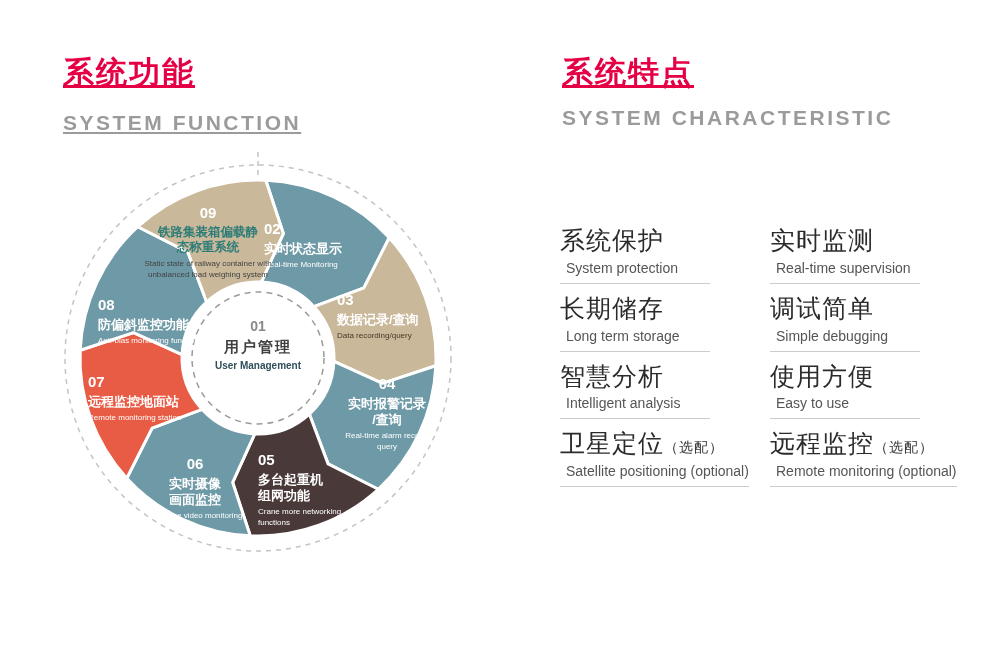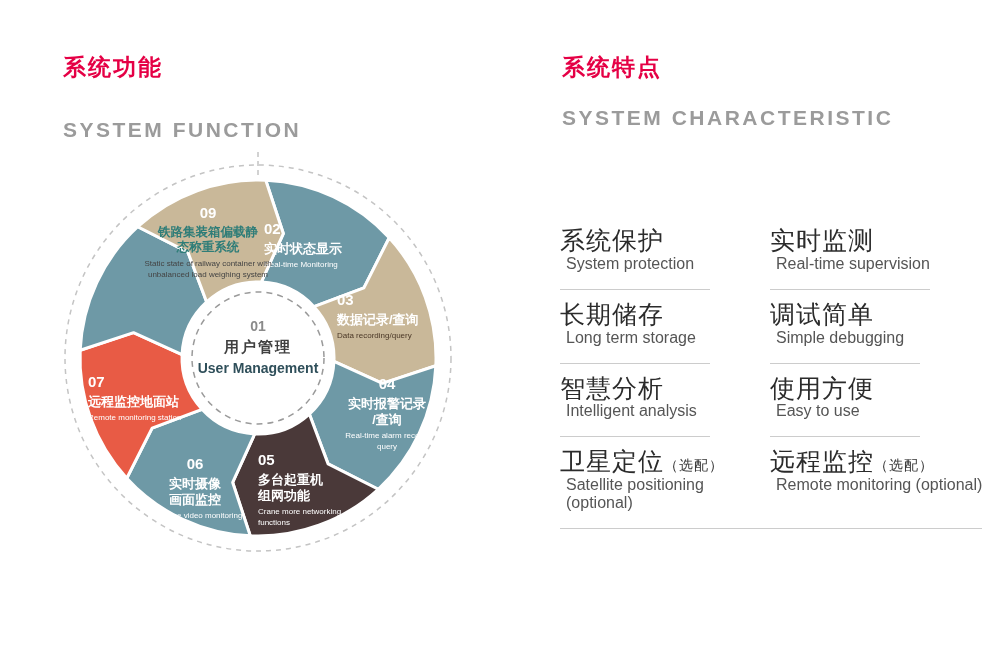--- a/index.html
+++ b/index.html
@@ -1,25 +1,25 @@
 <!DOCTYPE html>
 <html style="--accent: #e50045;"><head>
 <meta charset="utf-8">
 <style>
   html,body{margin:0;padding:0;}
   body{
     width:1000px;height:661px;position:relative;overflow:hidden;
     background:#ffffff;
     font-family:"Liberation Sans","DejaVu Sans",sans-serif;
   }
-  .cn-title{position:absolute;font-size:23px;font-weight:700;color:var(--accent,#e50045);letter-spacing:2px;}
+  .cn-title{position:absolute;font-size:31px;font-weight:700;color:var(--accent,#e50045);letter-spacing:2px;text-decoration:underline;}
   #fn-title{left:63px;top:52px;}
   #ch-title{left:562px;top:52px;}
   .en-title{position:absolute;font-size:21px;font-weight:700;color:#9b9b9b;letter-spacing:2.5px;}
-  #fn-sub{left:63px;top:118px;}
+  #fn-sub{left:63px;top:111px;text-decoration:underline;}
   #ch-sub{left:562px;top:106px;}
 
   
   .wheel{position:absolute;left:18px;top:118px;width:480px;height:480px;}
   .wheel svg{position:absolute;left:0;top:0;}
   .seg-label{position:absolute;color:#ffffff;line-height:1.25;margin-top:20px;}
   .seg-label .num{display:block;font-size:15px;font-weight:700;margin-bottom:2px;}
   .seg-label .zh{display:block;font-size:13px;font-weight:700;white-space:pre-line;}
   .seg-label .en{display:block;font-size:8px;margin-top:3px;line-height:1.35;}
   .seg-i0{left:246px;top:82px;width:86px;}
@@ -27,36 +27,36 @@
   .seg-i2{left:319px;top:237px;width:100px;text-align:center;}
   .seg-i3{left:240px;top:313px;width:104px;}
   .seg-i4{left:127px;top:317px;width:100px;text-align:center;}
   .seg-i5{left:70px;top:235px;width:114px;}
   .seg-i6{left:80px;top:158px;width:114px;}
   .seg-i7{left:105px;top:66px;width:170px;text-align:center;}
   .seg-i7 .zh{font-size:12.5px;text-align:center;}
   .center-label{position:absolute;left:165px;top:200px;width:150px;text-align:center;}
   .center-label .num{display:block;font-size:14px;font-weight:700;color:#8a8a8a;margin-bottom:4px;}
   .center-label .zh{display:block;font-size:15px;font-weight:700;color:#404040;letter-spacing:2px;}
-  .center-label .en{display:block;font-size:14px;font-weight:700;color:#2f4f5a;margin-top:3px;}
+  .center-label .en{display:block;font-size:10px;font-weight:700;color:#2f4f5a;margin-top:3px;}
 
   
   .features{
     position:absolute;left:560px;top:226px;
     display:grid;grid-template-columns:210px auto;row-gap:10px;column-gap:0;
   }
   .feature{
     display:inline-block;justify-self:start;
     min-width:150px;text-align:left;
     border-bottom:1px solid #cccccc;
-    padding-bottom:16px;
+    padding-bottom:7px;
   }
   .feature-zh{font-size:25px;color:#2b2b2b;letter-spacing:1px;line-height:1.15;}
   .feature-zh .suffix{font-size:14px;color:#333333;}
-  .feature-en{font-size:16px;color:#555555;margin-left:6px;}
+  .feature-en{font-size:14px;color:#555555;margin-top:5px;margin-left:6px;}
 </style>
 </head>
 <body>
 
 <div class="cn-title" id="fn-title">系统功能</div>
 <div class="en-title" id="fn-sub">SYSTEM FUNCTION</div>
 
 <div class="cn-title" id="ch-title">系统特点</div>
 <div class="en-title" id="ch-sub">SYSTEM CHARACTERISTIC</div>
 
@@ -103,20 +103,25 @@
     <span class="num">06</span>
     <span class="zh">实时摄像
 画面监控</span>
     <span class="en">Real time video monitoring</span>
   </div>
   <div class="seg-label seg-i5">
     <span class="num">07</span>
     <span class="zh">远程监控地面站</span>
     <span class="en">Remote monitoring station</span>
   </div>
+  <div class="seg-label seg-i6">
+    <span class="num">08</span>
+    <span class="zh">防偏斜监控功能</span>
+    <span class="en">Anti-bias monitoring function</span>
+  </div>
   <div class="seg-label seg-i7">
     <span class="num">09</span>
     <span class="zh" style="color: rgb(47, 125, 120);">铁路集装箱偏载静
 态称重系统</span>
     <span class="en" style="color: rgb(68, 68, 68);">Static state of railway container with unbalanced load weighing system</span>
   </div>
 
   <div class="center-label">
     <span class="num">01</span>
     <span class="zh">用户管理</span>

